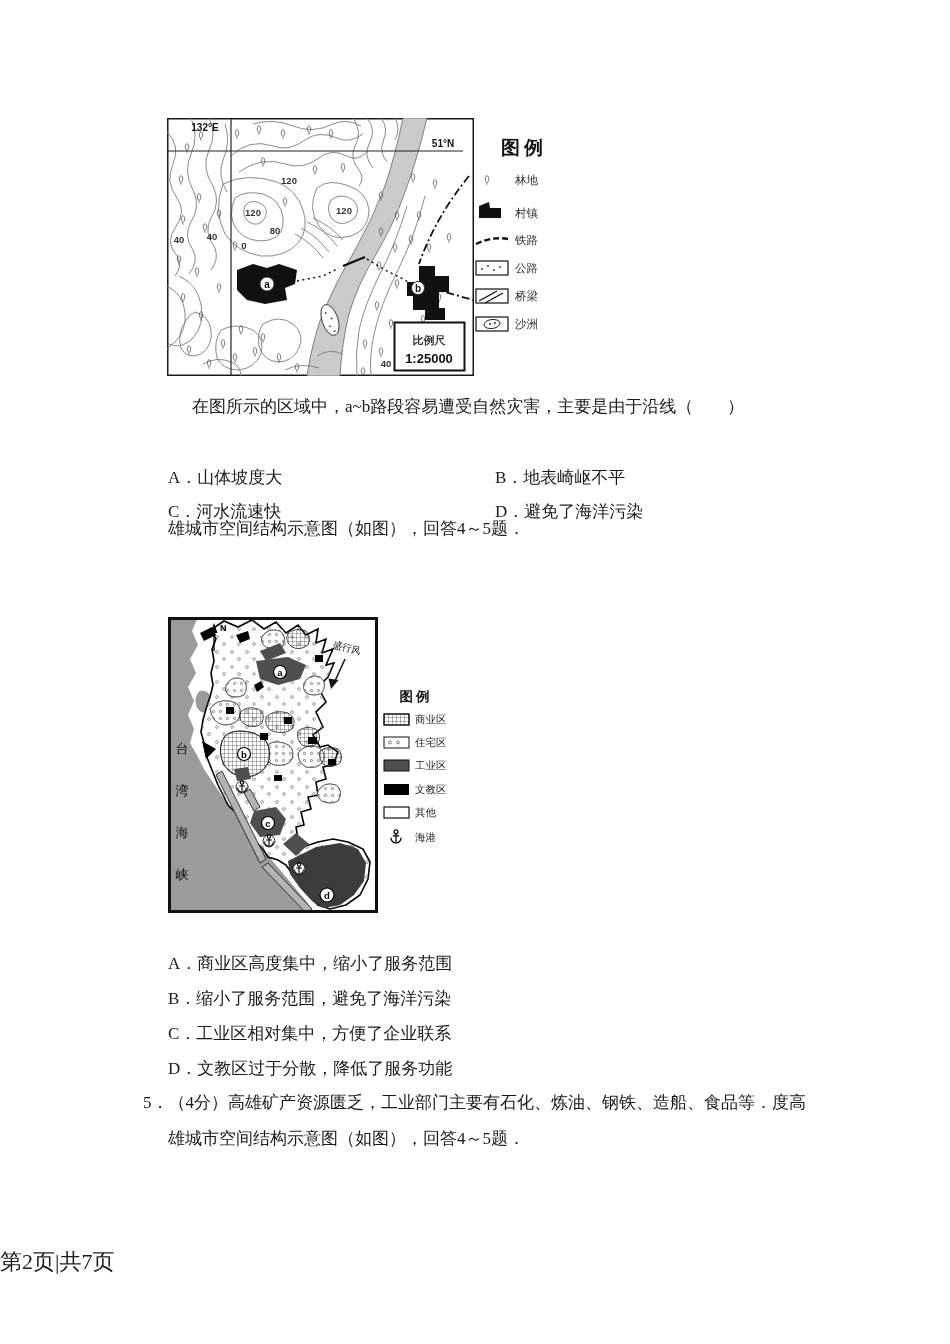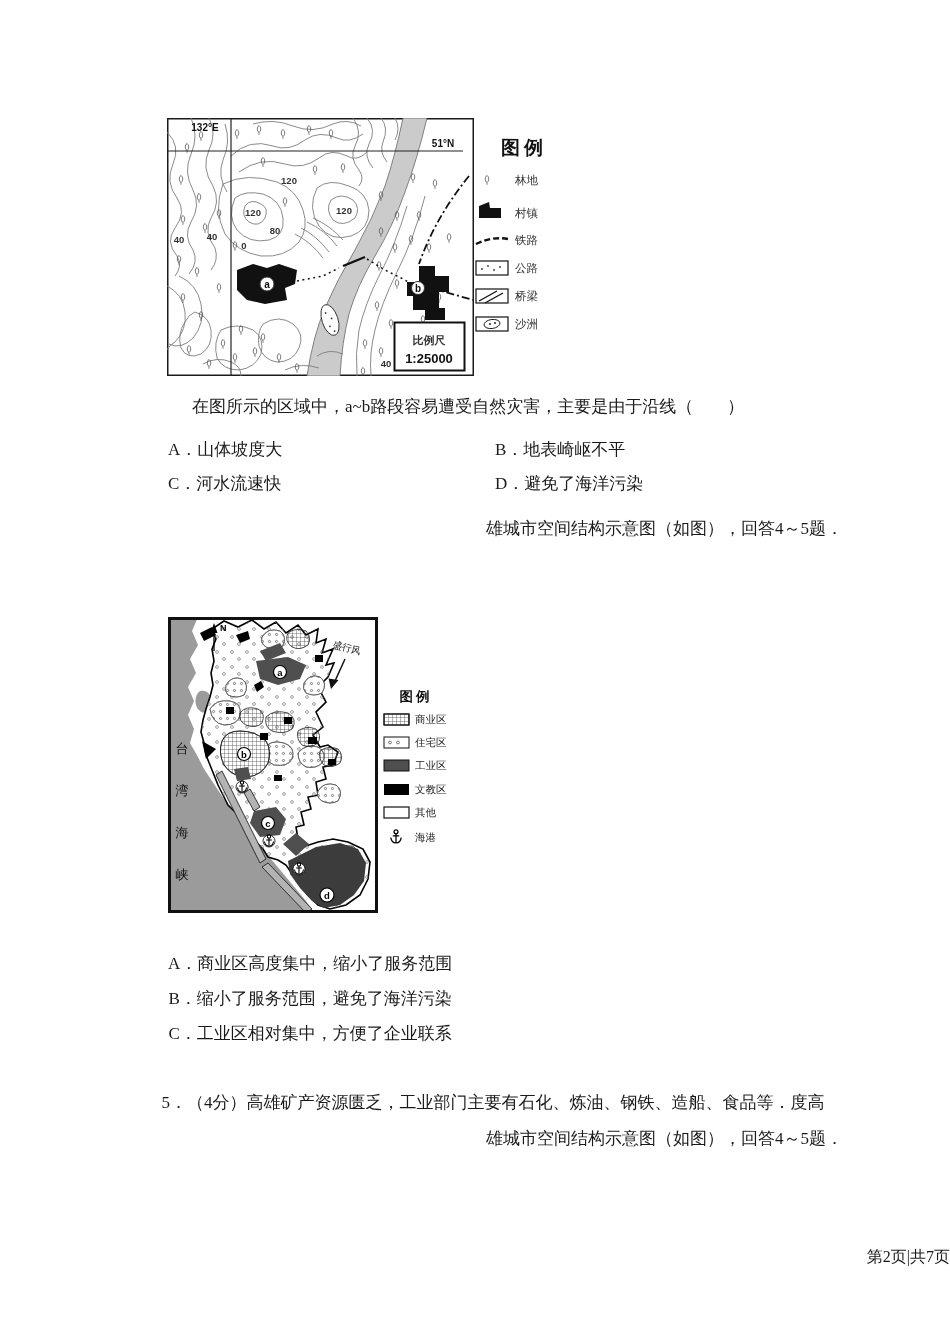--- a/index.html
+++ b/index.html
@@ -3,25 +3,25 @@
 <meta charset="utf-8">
 <style>
   html,body{margin:0;padding:0;}
   body{
     width:950px;height:1344px;position:relative;background:#ffffff;
     font-family:"Liberation Serif", serif;color:#1a1a1a;overflow:hidden;
   }
   .abs{position:absolute;}
   .stem{font-size:17px;line-height:35px;white-space:nowrap;}
   .qline{font-size:17px;line-height:35px;white-space:nowrap;}
-  .optrow{font-size:17px;white-space:nowrap;}
+  .optrow{font-size:17px;white-space:nowrap;margin-top:28px;}
   .optrow .col-a{display:inline-block;width:327px;}
-  .optlist div{font-size:17px;line-height:35px;white-space:nowrap;text-align:center;}
-  .indent{padding-left:25px;text-align:right;}
-  .footer{width:950px;text-align:right;font-size:16px;}
+  .optlist div{font-size:17px;line-height:35px;white-space:nowrap;}
+  .indent{padding-left:25px;}
+  .footer{width:950px;text-align:left;font-size:22px;}
   svg text{font-family:"Liberation Sans", sans-serif;}
   .cjk{font-family:"Liberation Serif", serif;}
 </style>
 </head>
 <body>
 
 <figure class="abs" style="left:167px;top:118px;margin:0;">
 <svg width="410" height="258" viewBox="0 0 410 258">
   <defs>
     <clipPath id="topo-clip">
@@ -390,20 +390,21 @@
       <text x="247" y="224">海港</text>
     </g>
   </g>
 </svg>
 </figure>
 
 <div class="abs optlist" style="left:168px;top:946px;">
   <div>A．商业区高度集中，缩小了服务范围</div>
   <div>B．缩小了服务范围，避免了海洋污染</div>
   <div>C．工业区相对集中，方便了企业联系</div>
+  <div>D．文教区过于分散，降低了服务功能</div>
 </div>
 
 <div class="abs" style="left:143px;top:1085px;width:700px;">
-  <div class="qline" style="line-height:36px;text-align:center;"><span>5．</span><span>（4分）高雄矿产资源匮乏，工业部门主要有石化、炼油、钢铁、造船、食品等．度高</span></div>
+  <div class="qline" style="line-height:36px;"><span>5．</span><span>（4分）高雄矿产资源匮乏，工业部门主要有石化、炼油、钢铁、造船、食品等．度高</span></div>
   <div class="qline indent" style="line-height:36px;">雄城市空间结构示意图（如图），回答4～5题．</div>
 </div>
 
 <div class="abs footer" style="top:1247px;left:0;">第2页|共7页</div>
 
 </body></html>

